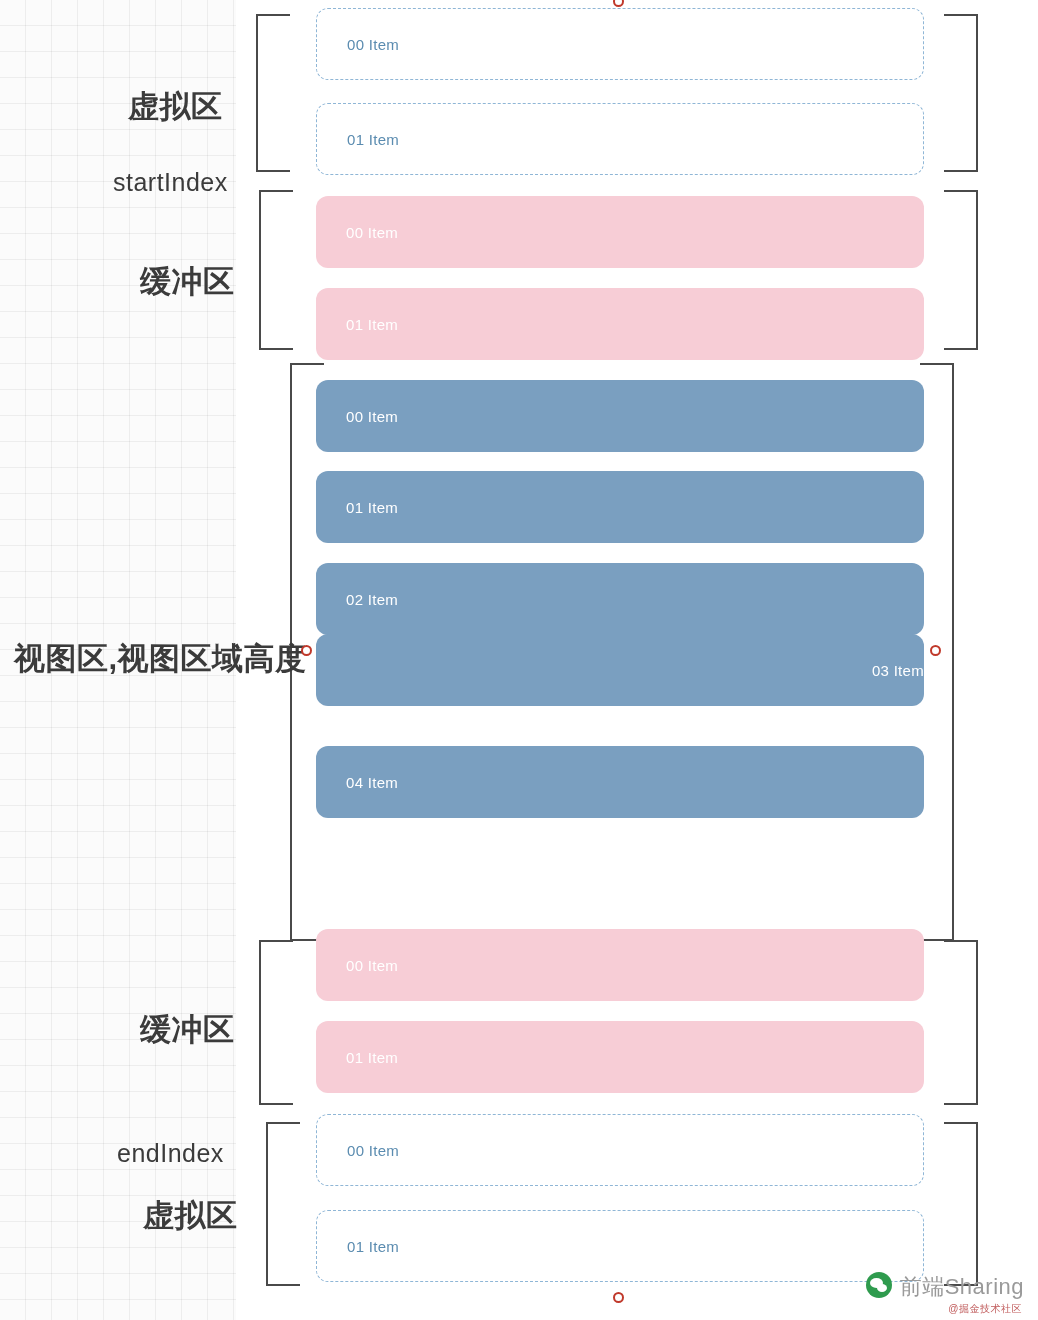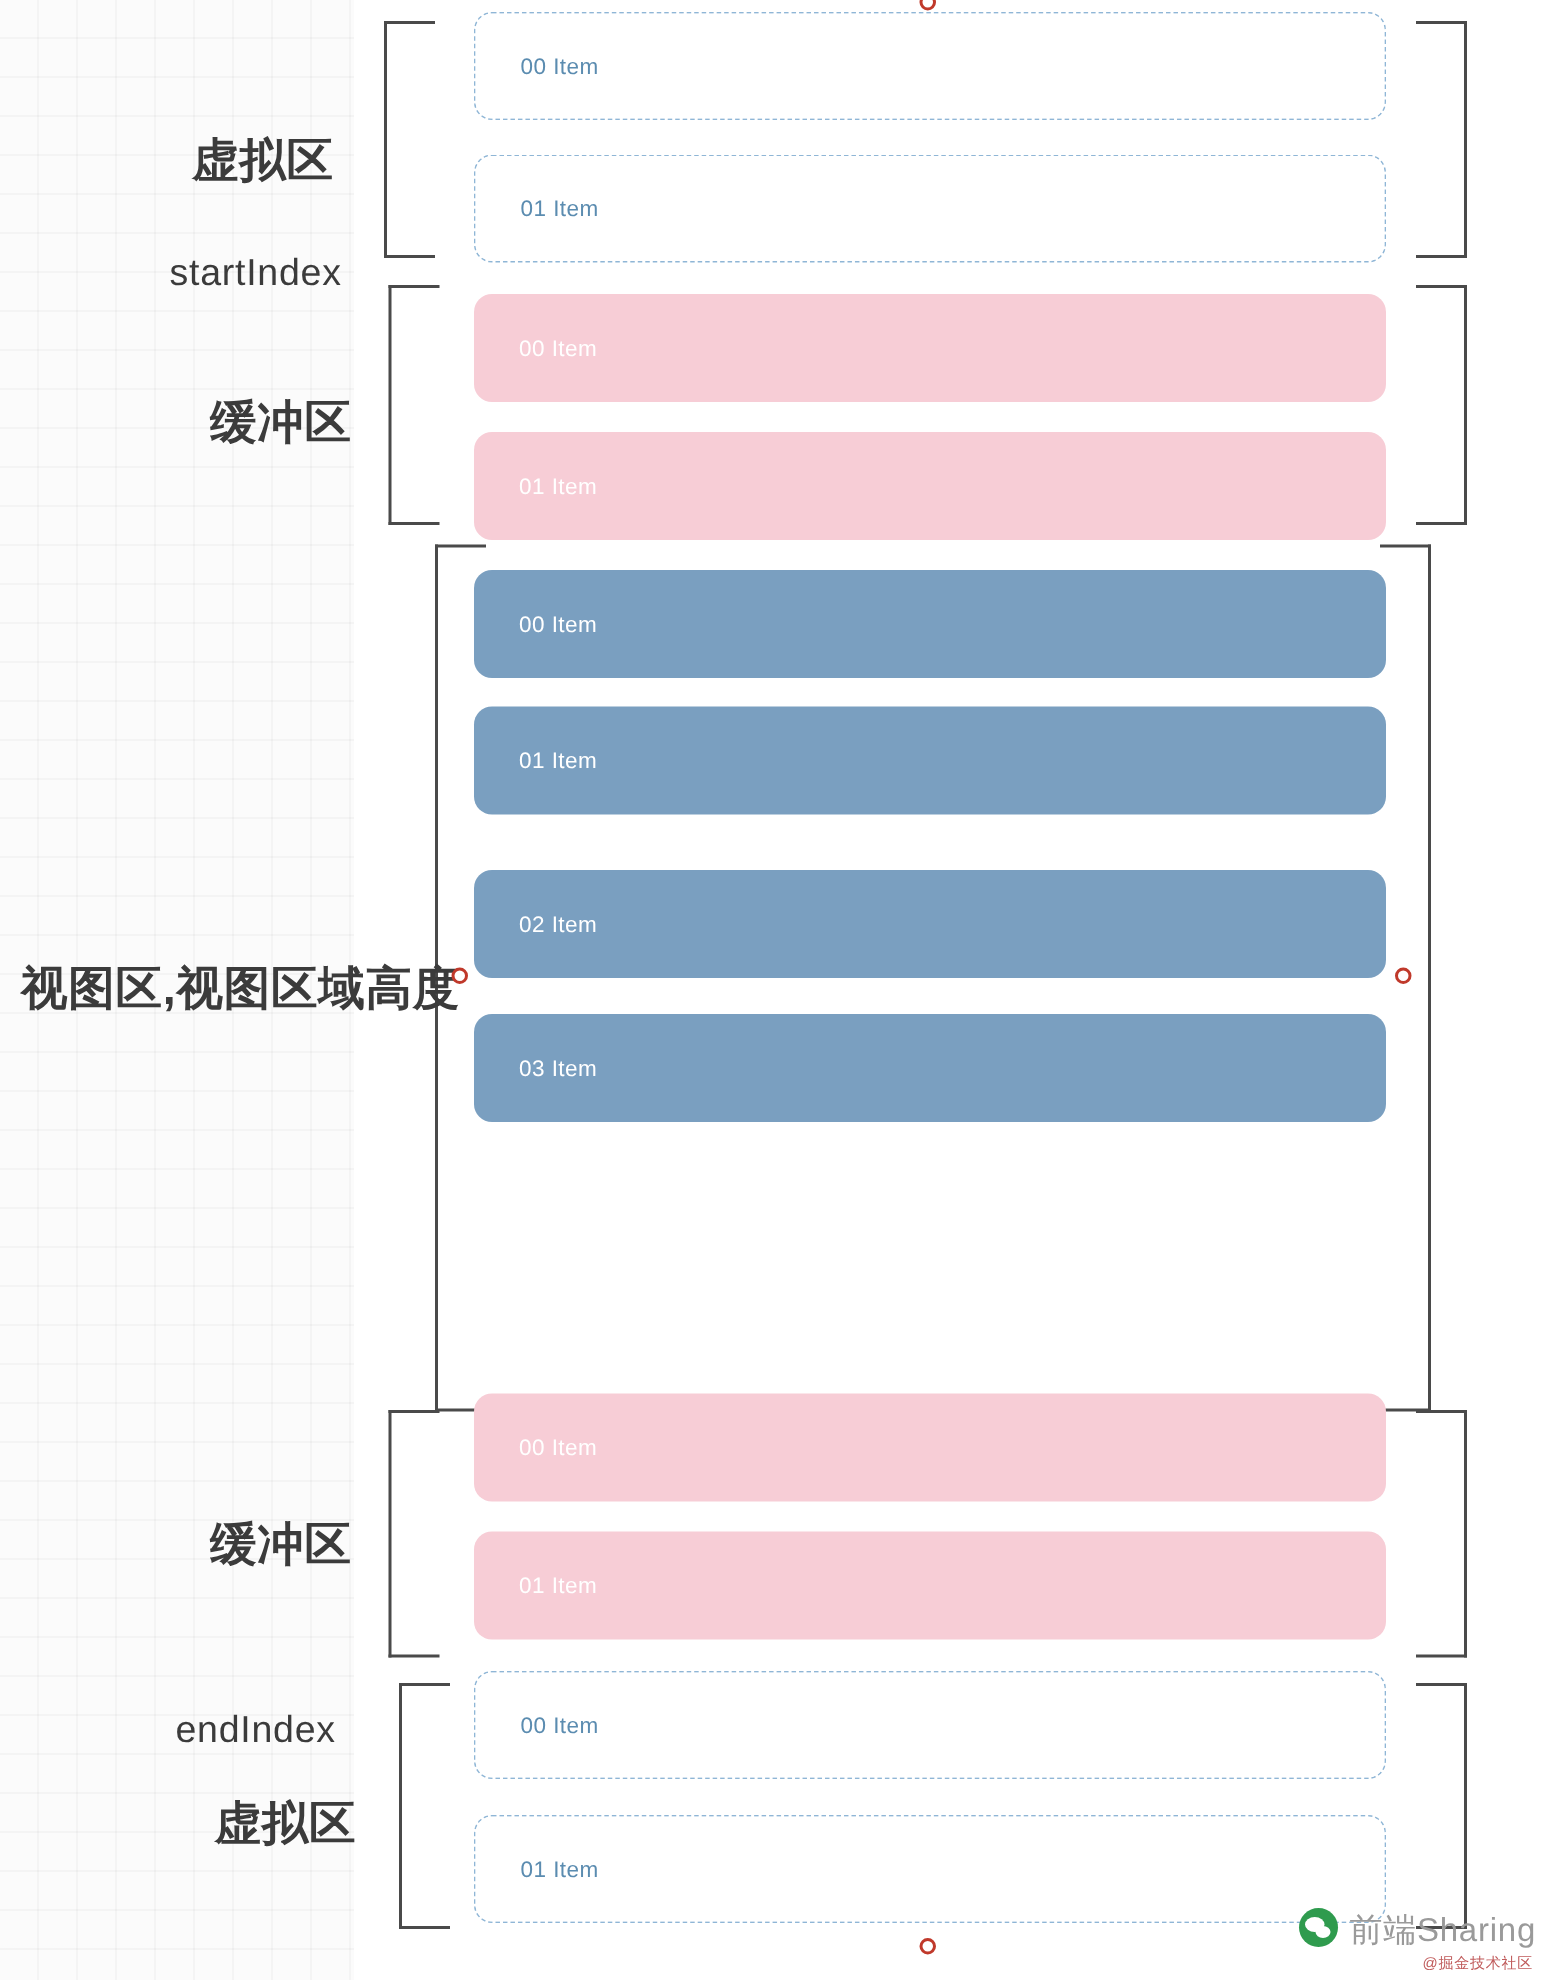--- a/index.html
+++ b/index.html
@@ -174,25 +174,28 @@
   <div class="handle" style="left:930px; top:645px;"></div>
   <div class="handle" style="left:613px; top:-4px;"></div>
   <div class="handle" style="left:613px; top:1292px;"></div>
 
   <div class="item view" style="top:380px;">
     <span>00 Item</span>
   </div>
   <div class="item view" style="top:471px;">
     <span>01 Item</span>
   </div>
-  <div class="item view" style="top:580px;">
+  <div class="item view" style="top:563px;">
     <span>02 Item</span>
   </div>
-  <div class="item view" style="top:676px;">
+  <div class="item view" style="top:634px;justify-content:flex-end;">
     <span>03 Item</span>
+  </div>
+  <div class="item view" style="top:746px;">
+    <span>04 Item</span>
   </div>
 
   <div class="bracket" style="left:259px; top:940px; width:34px; height:165px;"></div>
   <div class="bracket right" style="left:944px; top:940px; width:34px; height:165px;"></div>
   <div class="label" style="left:140px; top:1009px;">缓冲区</div>
 
   <div class="item buffer" style="top:929px;">
     <span>00 Item</span>
   </div>
   <div class="item buffer" style="top:1021px;">

